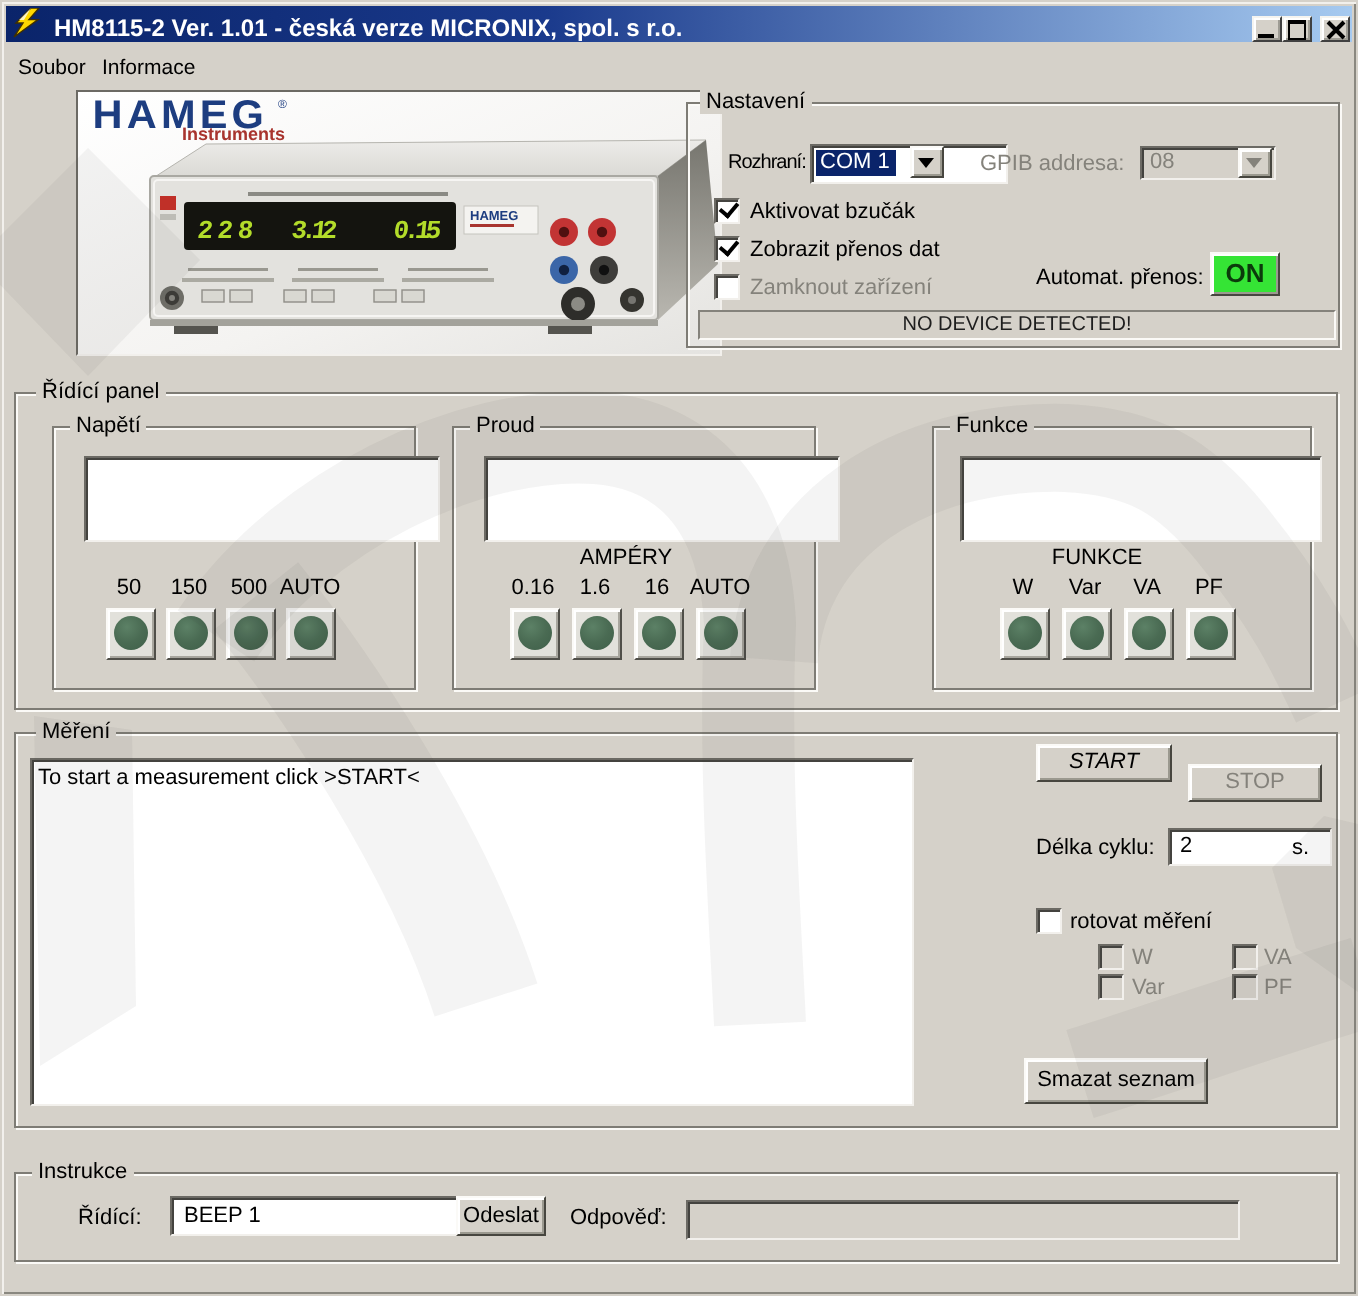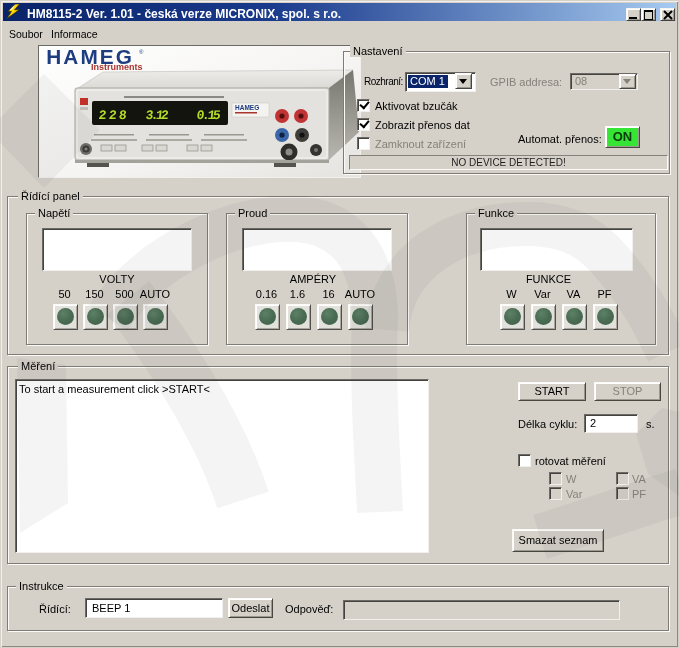--- a/index.html
+++ b/index.html
@@ -16,21 +16,21 @@
   border:1px solid;border-color:#F5F4F0 #404040 #404040 #F5F4F0;
   box-shadow:inset 1px 1px 0 #FFF, inset -1px -1px 0 #9E9C94;}
 
 #menubar{left:3px;top:21px;width:673px;height:23px;background:#D5D1C9;}
 .menuitem{top:7px;font-size:10.5px;}
 
 .grp{border:1px solid #7E7C75;box-shadow:inset 1px 1px 0 #FBFAF7, 1px 1px 0 #FBFAF7;}
 .grplabel{background:#D5D1C9;padding:0 3px;top:-7px;white-space:nowrap;}
 
 .sunk{background:#fff;border:1px solid;border-color:#6C6A64 #F2F0EC #F2F0EC #6C6A64;
-  box-shadow:inset 1px 1px 0 #44433F;}
+  box-shadow:inset 1px 1px 0 #44433F;padding-left:28px;}
 .sunkgray{background:#D5D1C9;border:1px solid;border-color:#6C6A64 #F2F0EC #F2F0EC #6C6A64;
   box-shadow:inset 1px 1px 0 #44433F;}
 
 .btn{background:#D5D1C9;border:1px solid;border-color:#FBFAF7 #47463F #47463F #FBFAF7;
   box-shadow:inset 1px 1px 0 #FFF, inset -1px -1px 0 #9B998F;
   text-align:center;}
 
 .cb{width:11px;height:11px;background:#fff;border:1px solid;
   border-color:#6C6A64 #F2F0EC #F2F0EC #6C6A64;box-shadow:inset 1px 1px 0 #44433F;}
 .cb.gray{background:#D5D1C9;}
@@ -190,21 +190,20 @@
 
   <div class="abs" style="left:5px;top:103px;width:317px;height:13px;border:1px solid;border-color:#84827B #FBFAF7 #FBFAF7 #84827B;background:#D5D1C9;text-align:center;line-height:13px;color:#1E1E1E;font-size:10px;">NO DEVICE DETECTED!</div>
 </div>
 
 <div class="abs grp" style="left:7px;top:196px;width:660px;height:157px;">
   <span class="abs grplabel" style="left:10px;">Řídící panel</span>
 
   <div class="abs grp" style="left:18px;top:16px;width:180px;height:130px;">
     <span class="abs grplabel" style="left:8px;">Napětí</span>
     <div class="abs sunk" style="left:15px;top:14px;width:148px;height:41px;"></div>
-    <div class="abs" style="left:0;top:59px;width:180px;text-align:center;">VOLTY</div>
     <div class="abs" style="left:26px;top:74px;width:23px;text-align:center;">50</div>
     <div class="abs" style="left:56px;top:74px;width:23px;text-align:center;">150</div>
     <div class="abs" style="left:86px;top:74px;width:23px;text-align:center;">500</div>
     <div class="abs" style="left:112px;top:74px;width:32px;text-align:center;">AUTO</div>
     <div class="abs gbtn" style="left:26px;top:90px;">
         <div class="gcirc"></div>
       </div>
     <div class="abs gbtn" style="left:56px;top:90px;">
         <div class="gcirc"></div>
       </div>
@@ -259,21 +258,21 @@
         <div class="gcirc"></div>
       </div>
   </div>
 </div>
 
 <div class="abs grp" style="left:7px;top:366px;width:660px;height:196px;">
   <span class="abs grplabel" style="left:10px;">Měření</span>
   <div class="abs sunk" style="left:7px;top:12px;width:412px;height:172px;">
     <div class="abs" style="left:3px;top:3px;">To start a measurement click &gt;START&lt;</div>
   </div>
-  <div class="abs btn" style="left:510px;top:15px;width:66px;height:17px;line-height:17px;">START</div>
+  <div class="abs btn" style="left:510px;top:5px;width:66px;height:17px;line-height:17px;font-style:italic;">START</div>
   <div class="abs btn" style="left:586px;top:15px;width:65px;height:17px;line-height:17px;color:#84827B;">STOP</div>
   <span class="abs" style="left:510px;top:51px;">Délka cyklu:</span>
   <div class="abs sunk" style="left:576px;top:47px;width:52px;height:17px;">
       <span class="abs" style="left:5px;top:2px;">2</span>
     </div>
   <span class="abs" style="left:638px;top:51px;">s.</span>
   <div class="abs cb" style="left:510px;top:87px;"></div>
   <span class="abs" style="left:527px;top:88px;">rotovat měření</span>
   <div class="abs cb gray" style="left:541px;top:105px;"></div>
   <span class="abs dislabel" style="left:558px;top:106px;">W</span>

